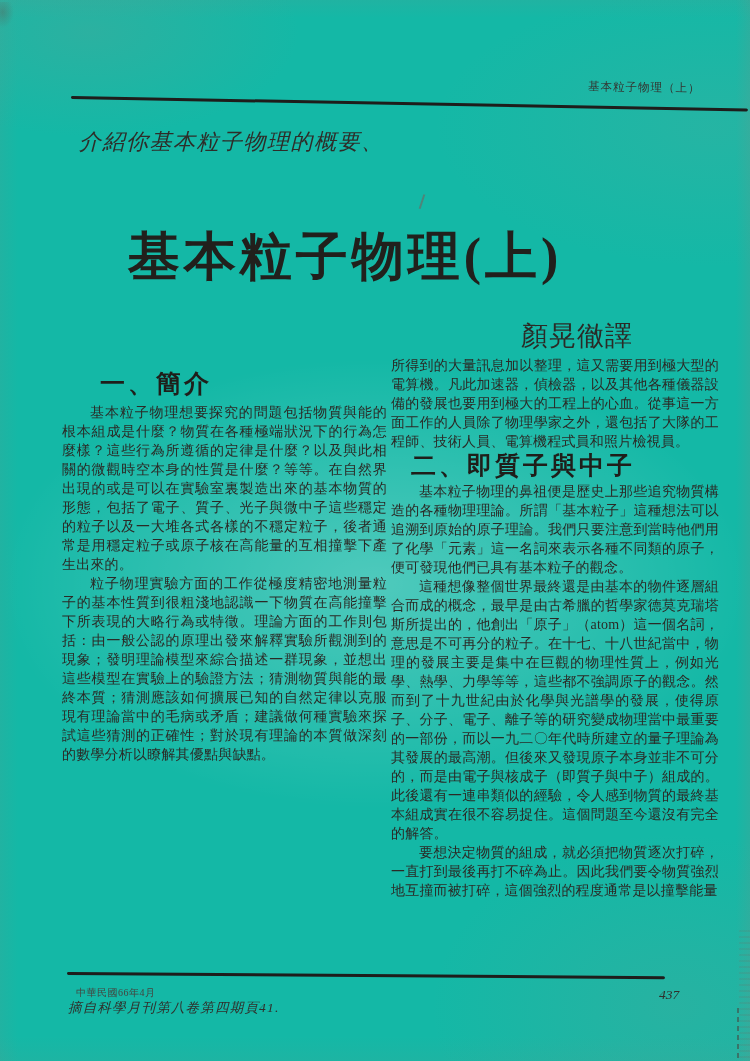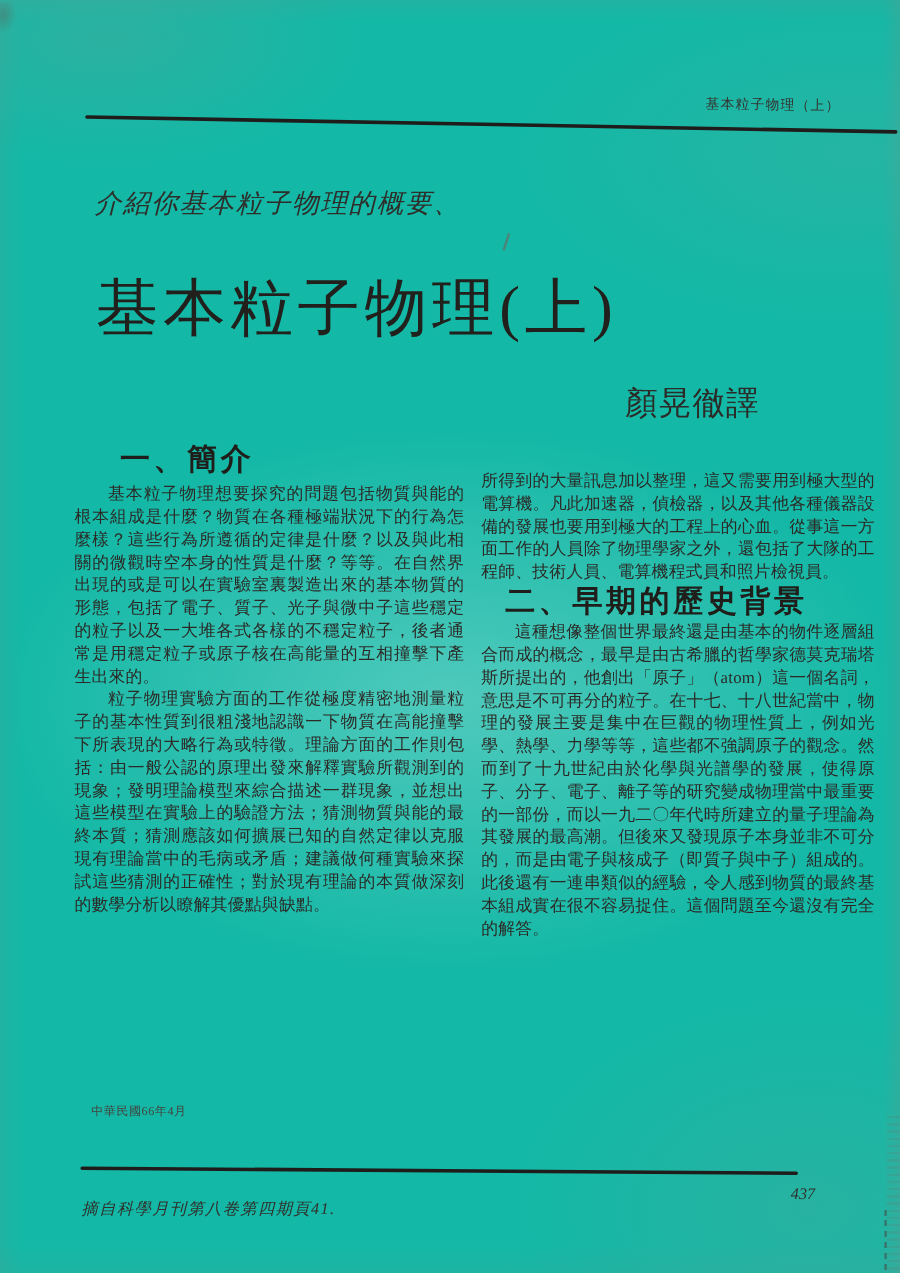--- a/index.html
+++ b/index.html
@@ -60,38 +60,38 @@
     left: 67px;
     top: 972px;
     width: 598px;
     height: 2.5px;
     transform: rotate(0.4deg);
     transform-origin: left center;
   }
 
   .teaser {
     position: absolute;
-    top: 152px;
+    top: 124px;
     left: 79px;
     font-size: 22px;
     line-height: 36px;
     font-style: italic;
     letter-spacing: 1.5px;
     color: #2e2d29;
     white-space: nowrap;
   }
 
   .article-title {
     position: absolute;
     top: 222px;
     left: 80px;
     width: 530px;
-    text-align: left;
+    text-align: center;
     font-size: 52px;
-    font-weight: 400;
+    font-weight: 700;
     letter-spacing: 4px;
     color: #21201c;
     white-space: nowrap;
   }
 
   .translator {
     position: absolute;
     top: 318px;
     left: 521px;
     font-size: 27px;
@@ -101,39 +101,39 @@
   }
 
   .col {
     position: absolute;
     text-align: justify;
     font-size: 14px;
     line-height: 19px;
     letter-spacing: 0.2px;
   }
   .col-left  { left: 62px;  top: 362px; width: 325px; }
-  .col-right { left: 401px; top: 356px; width: 328px; margin-top: 36px; }
+  .col-right { left: 391px; top: 356px; width: 328px; }
 
   .col p { margin: 0; }
   .col p.indent { text-indent: 2em; }
 
   .sec-heading {
     font-size: 25px;
     font-weight: 600;
     letter-spacing: 3px;
     color: #1f1e1a;
     margin: 0;
     white-space: nowrap;
   }
   .sec-heading.h1 { margin: 12px 0 10px 38px; }
   .sec-heading.h2 { margin: 5px 0 7px 20px; }
 
   .footer-date {
     position: absolute;
-    top: 919px;
+    top: 986px;
     left: 76px;
     font-size: 10px;
     letter-spacing: 0.5px;
     color: #45433e;
     white-space: nowrap;
   }
   .source-note {
     position: absolute;
     top: 983px;
     left: 68px;
@@ -213,22 +213,24 @@
   <div class="translator">顏晃徹譯</div>
 
   <div class="col col-left">
     <h2 class="sec-heading h1">一、簡介</h2>
     <p class="indent">基本粒子物理想要探究的問題包括物質與能的根本組成是什麼？物質在各種極端狀況下的行為怎麼樣？這些行為所遵循的定律是什麼？以及與此相關的微觀時空本身的性質是什麼？等等。在自然界出現的或是可以在實驗室裏製造出來的基本物質的形態，包括了電子、質子、光子與微中子這些穩定的粒子以及一大堆各式各樣的不穩定粒子，後者通常是用穩定粒子或原子核在高能量的互相撞擊下產生出來的。</p>
     <p class="indent">粒子物理實驗方面的工作從極度精密地測量粒子的基本性質到很粗淺地認識一下物質在高能撞擊下所表現的大略行為或特徵。理論方面的工作則包括：由一般公認的原理出發來解釋實驗所觀測到的現象；發明理論模型來綜合描述一群現象，並想出這些模型在實驗上的驗證方法；猜測物質與能的最終本質；猜測應該如何擴展已知的自然定律以克服現有理論當中的毛病或矛盾；建議做何種實驗來探試這些猜測的正確性；對於現有理論的本質做深刻的數學分析以瞭解其優點與缺點。</p>
   </div>
 
   <div class="col col-right">
     <p>所得到的大量訊息加以整理，這又需要用到極大型的電算機。凡此加速器，偵檢器，以及其他各種儀器設備的發展也要用到極大的工程上的心血。從事這一方面工作的人員除了物理學家之外，還包括了大隊的工程師、技術人員、電算機程式員和照片檢視員。</p>
-    <h2 class="sec-heading h2">二、早期的歷史背景</h2>
+    <h2 class="sec-heading h2">二、即質子與中子</h2>
+    <p class="indent">基本粒子物理的鼻祖便是歷史上那些追究物質構造的各種物理理論。所謂「基本粒子」這種想法可以追溯到原始的原子理論。我們只要注意到當時他們用了化學「元素」這一名詞來表示各種不同類的原子，便可發現他們已具有基本粒子的觀念。</p>
     <p class="indent">這種想像整個世界最終還是由基本的物件逐層組合而成的概念，最早是由古希臘的哲學家德莫克瑞塔斯所提出的，他創出「原子」（atom）這一個名詞，意思是不可再分的粒子。在十七、十八世紀當中，物理的發展主要是集中在巨觀的物理性質上，例如光學、熱學、力學等等，這些都不強調原子的觀念。然而到了十九世紀由於化學與光譜學的發展，使得原子、分子、電子、離子等的研究變成物理當中最重要的一部份，而以一九二〇年代時所建立的量子理論為其發展的最高潮。但後來又發現原子本身並非不可分的，而是由電子與核成子（即質子與中子）組成的。此後還有一連串類似的經驗，令人感到物質的最終基本組成實在很不容易捉住。這個問題至今還沒有完全的解答。</p>
+    <p class="indent">要想決定物質的組成，就必須把物質逐次打碎，一直打到最後再打不碎為止。因此我們要令物質強烈地互撞而被打碎，這個強烈的程度通常是以撞擊能量</p>
   </div>
 
   <div class="footer-date">中華民國66年4月</div>
   <div class="rule rule-bottom"></div>
   <div class="source-note">摘自科學月刊第八卷第四期頁41.</div>
   <div class="page-number">437</div>
 
 </div>
 
 </body></html>

